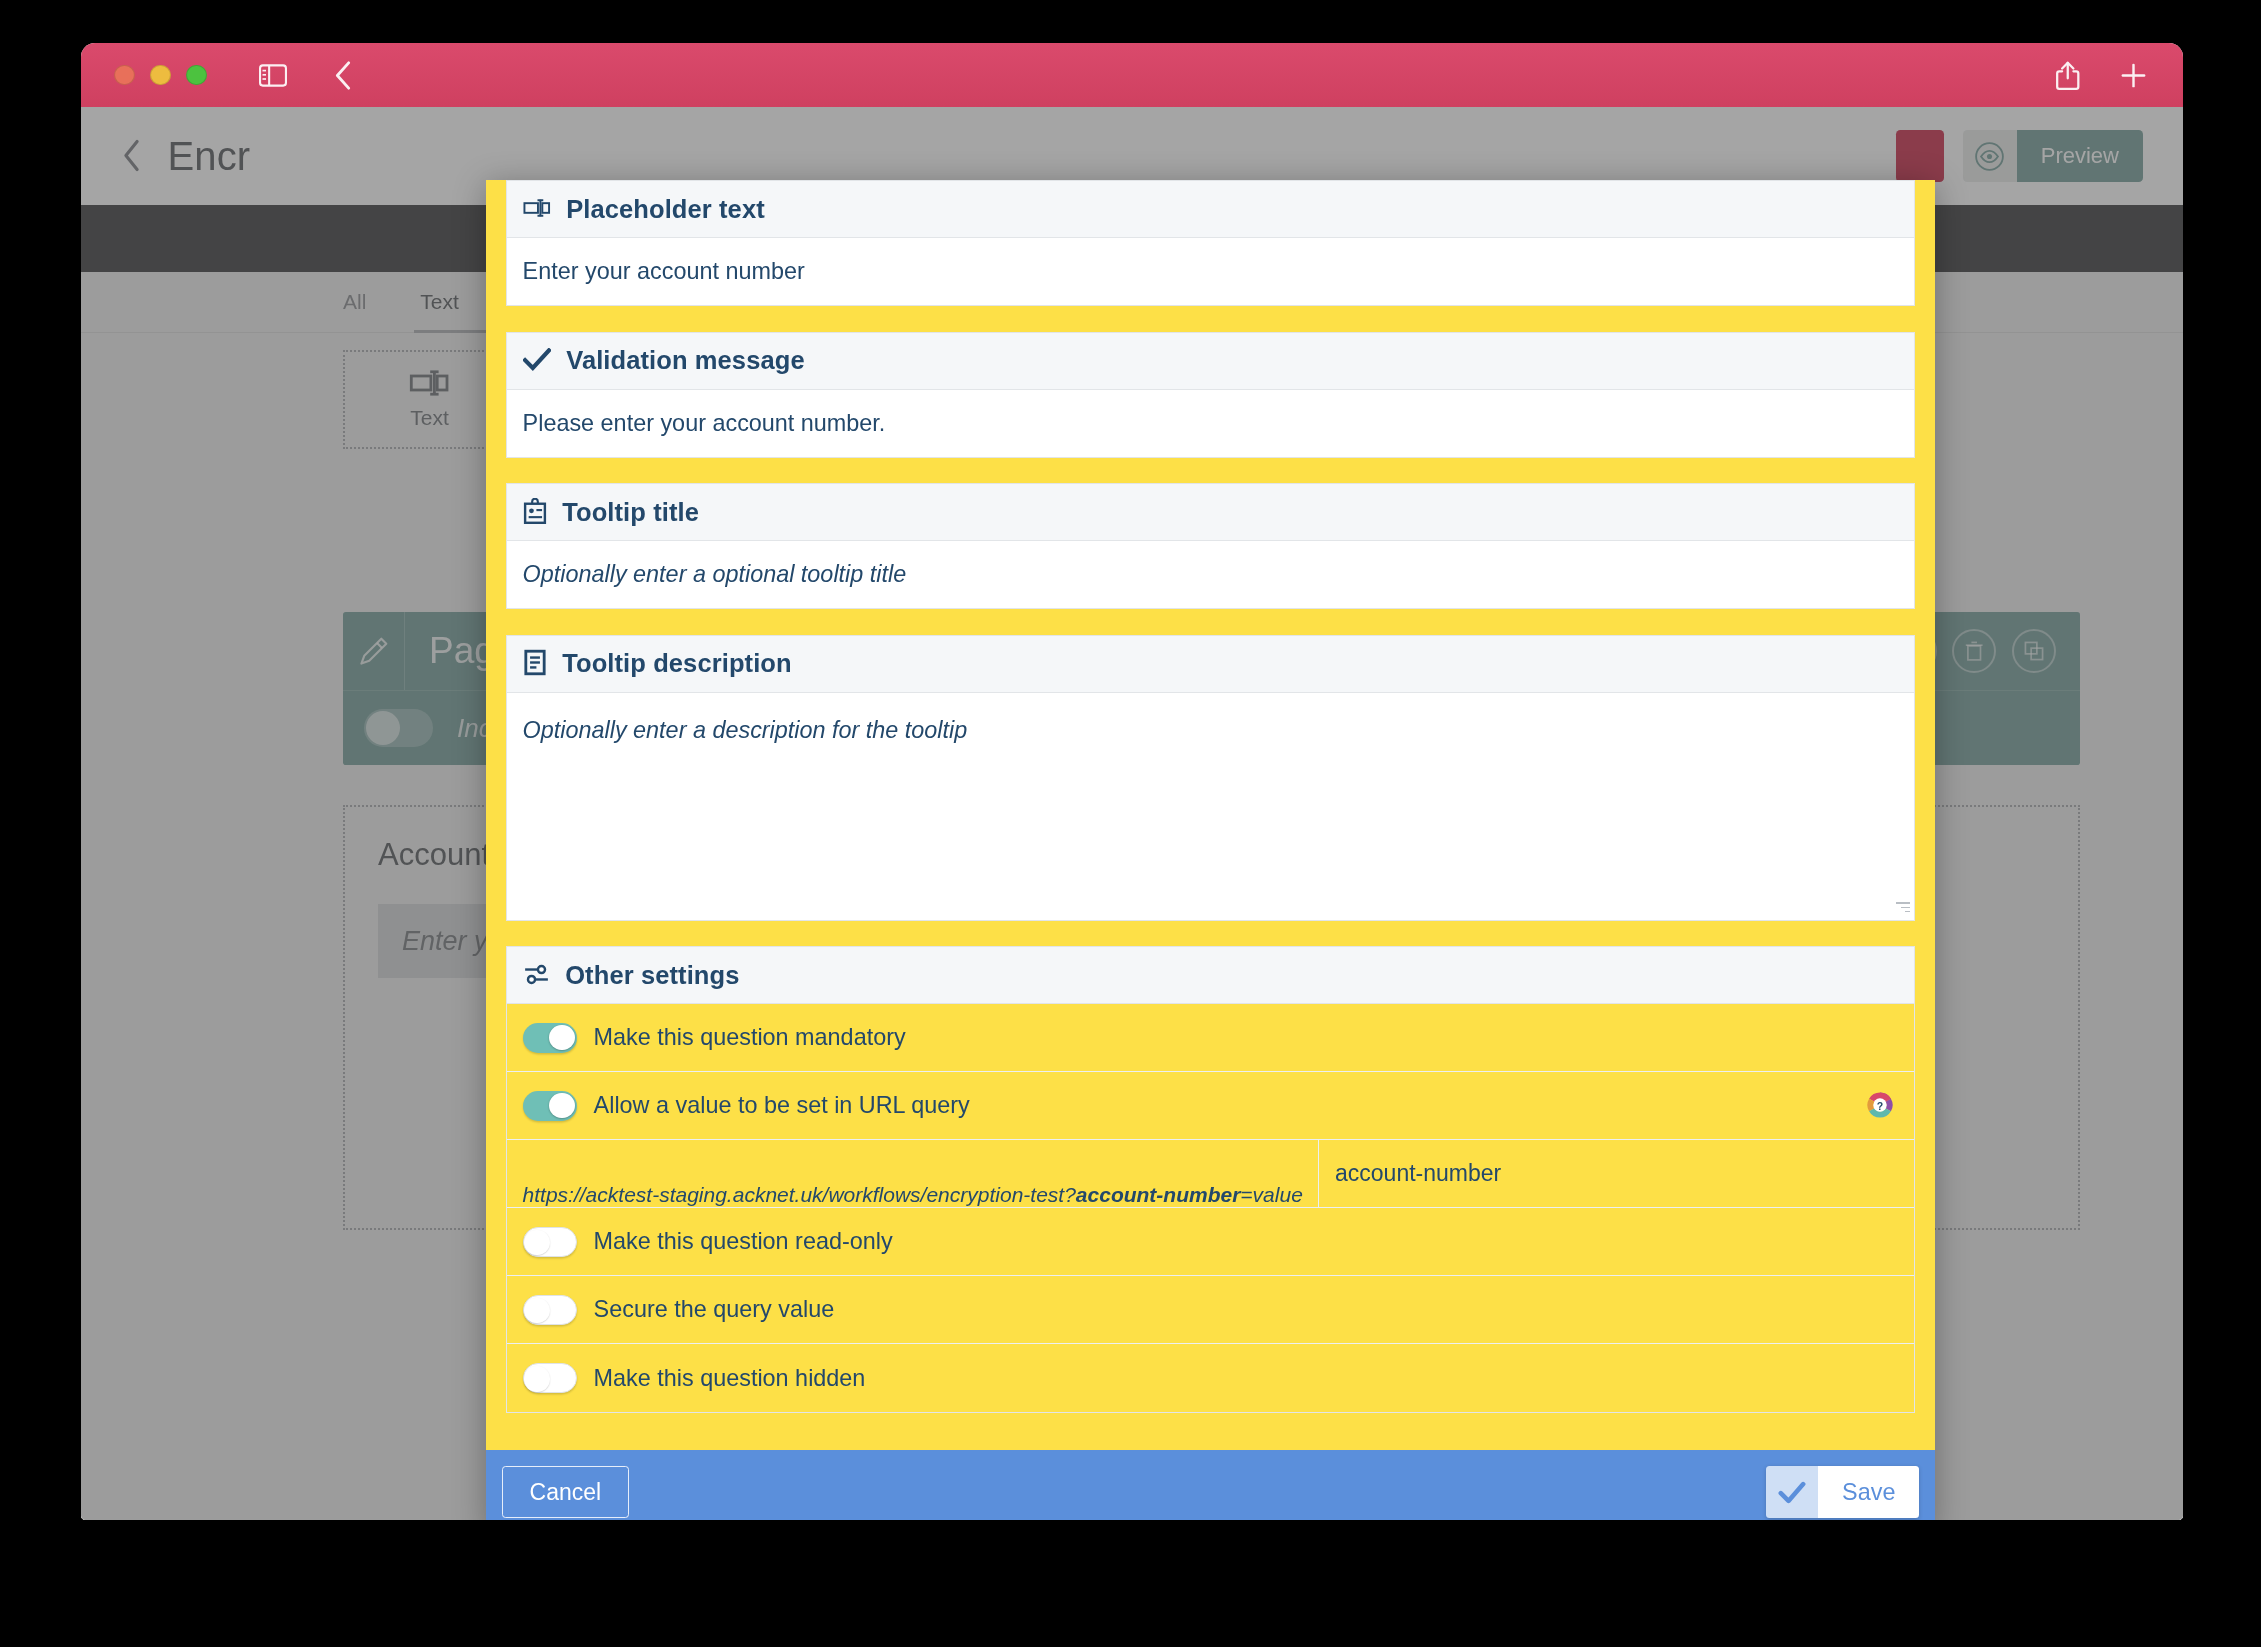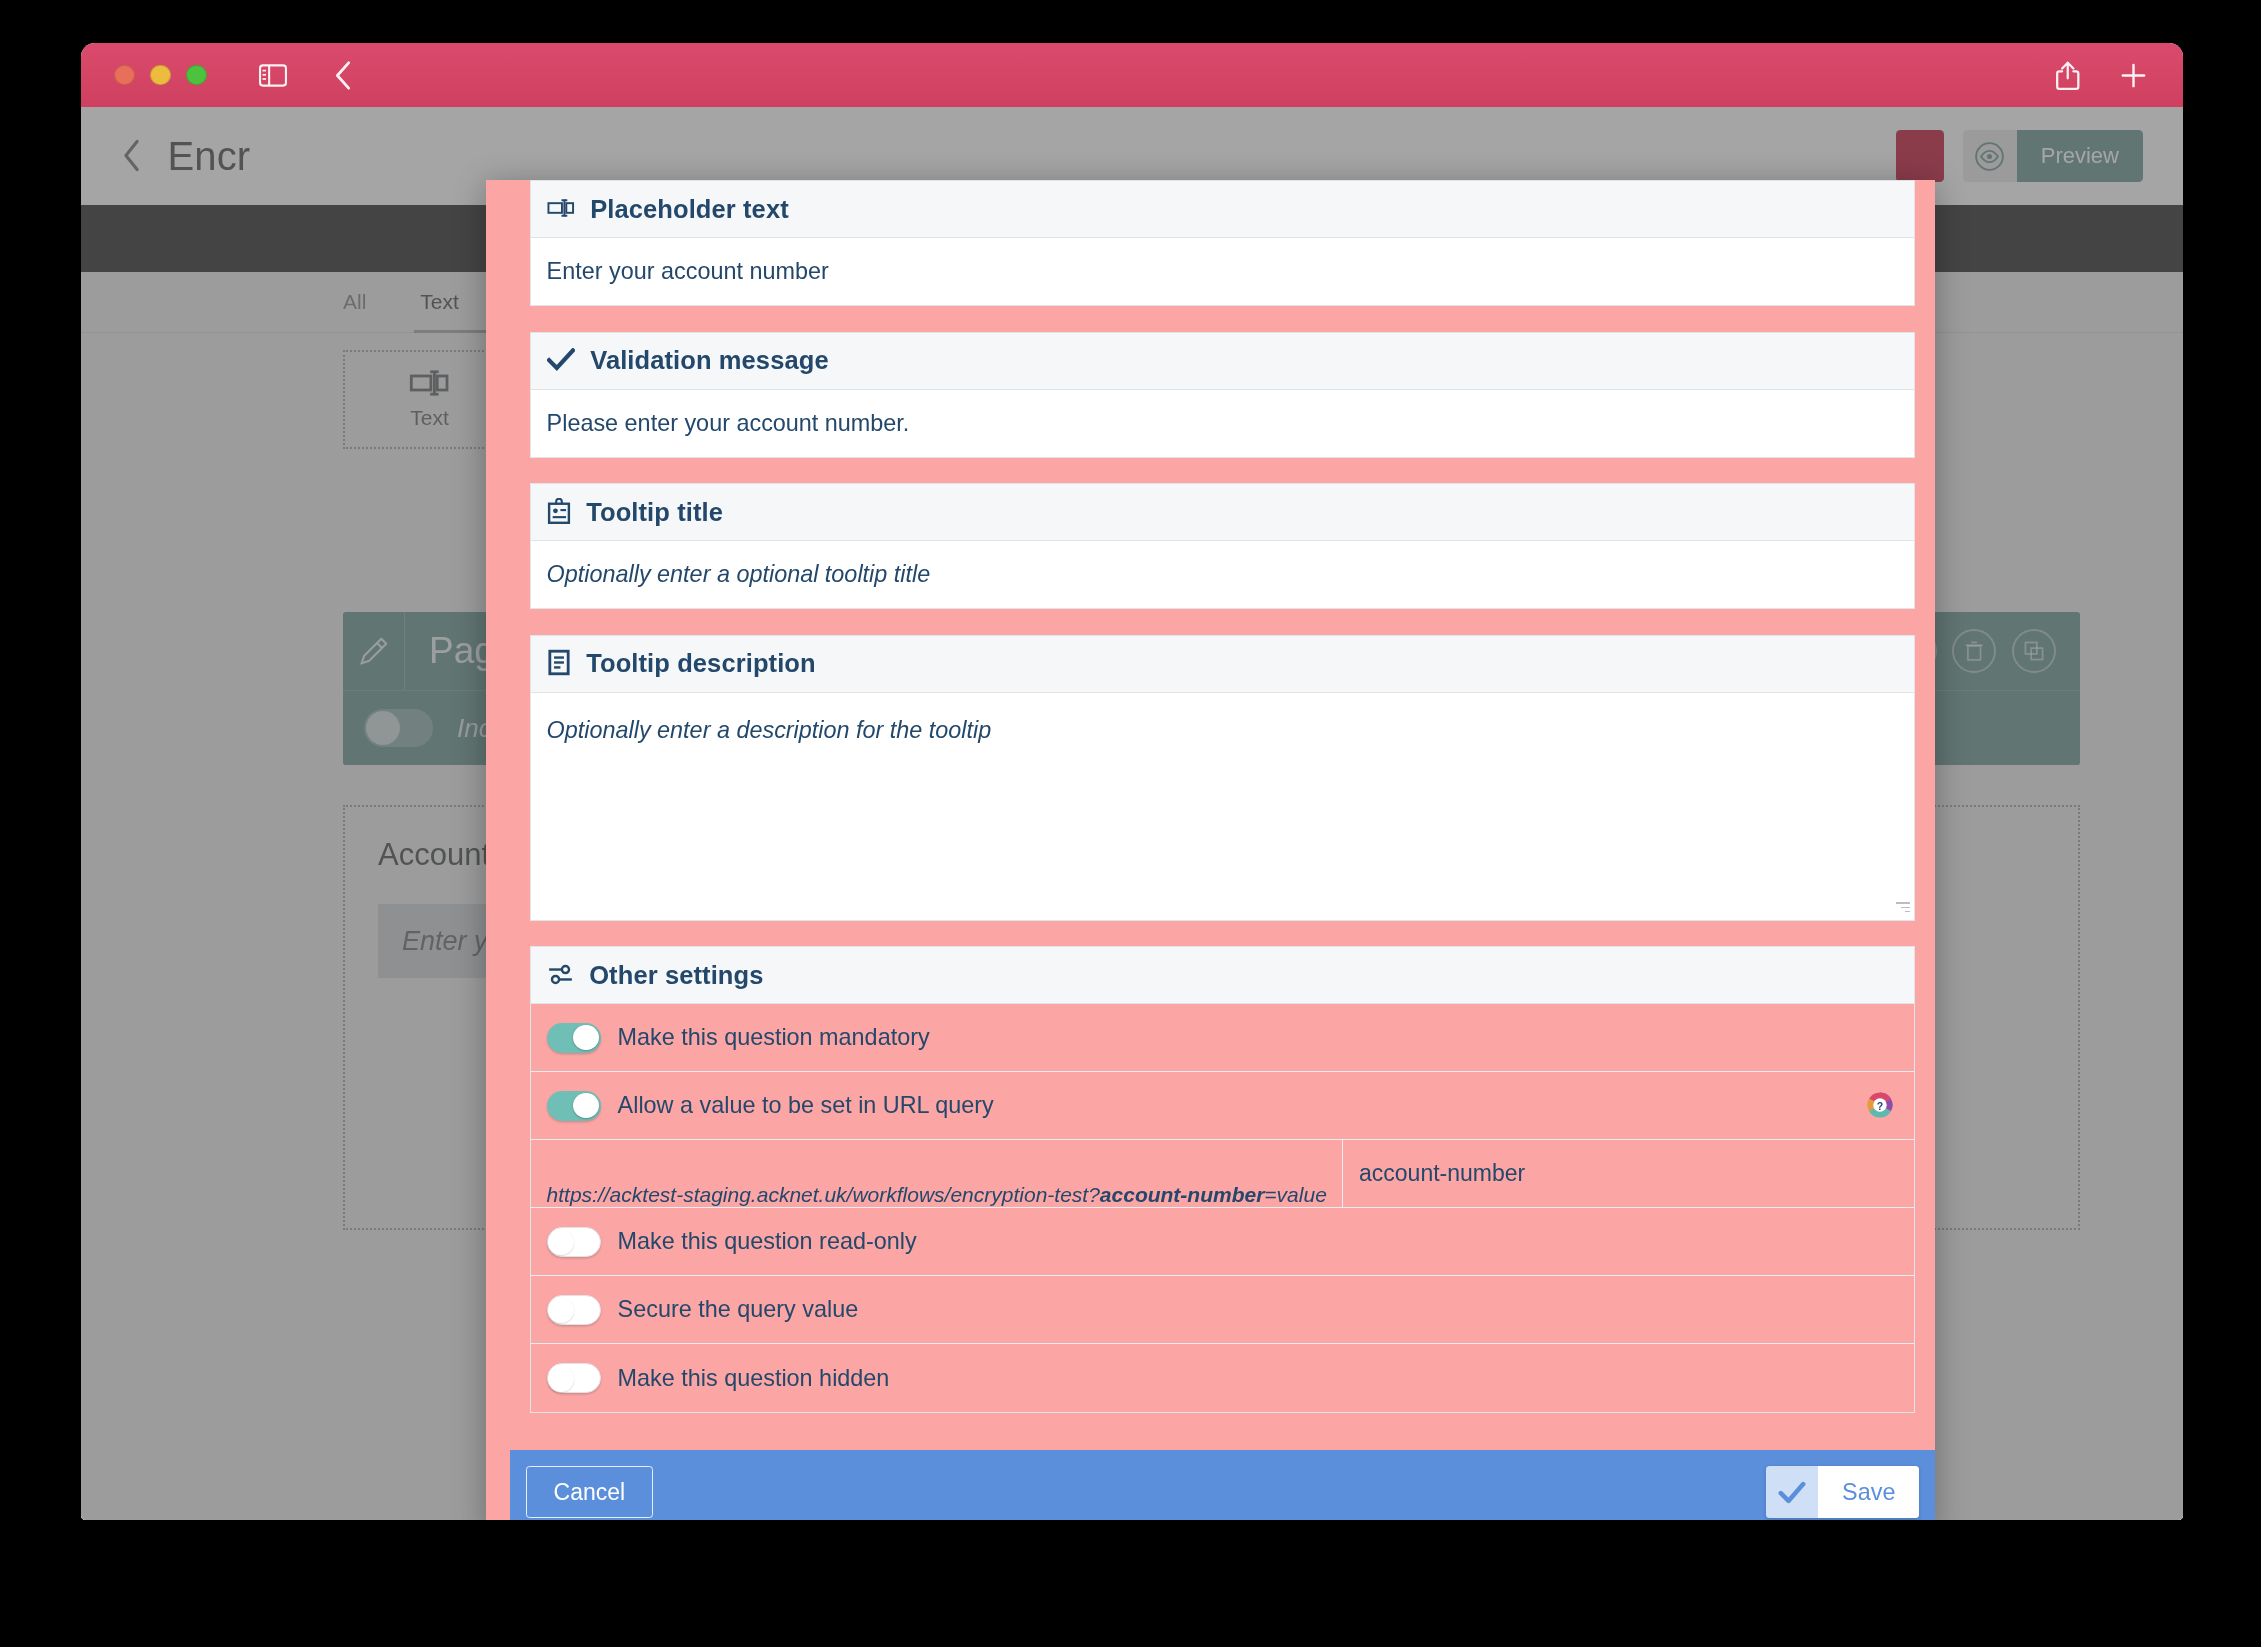--- a/index.html
+++ b/index.html
@@ -174,24 +174,24 @@
     display: flex; align-items: center; padding-left: 24px;
     font-size: 27px; font-style: italic; color: #8b8e91;
     width: 1438px;
   }
 
   
   #modal {
     position: absolute;
     left: 405px; top: 137px;
     width: 1449px; height: 1354px;
-    background: #fca5a5;
+    background: #fde047;
     z-index: 60;
     box-shadow: 0 4.3px 31px rgba(0,0,0,.3);
-    display: flex; flex-direction: column; padding-left: 24px;
+    display: flex; flex-direction: column;
   }
   #modal-body {
     flex: 1;
     overflow: hidden;
     padding: 0 20px 0 20px;
   }
   .section { margin-bottom: 25.5px; }
   .sec-head {
     background: #f5f7f9;
     border: 1.4px solid #e2e5e8;

